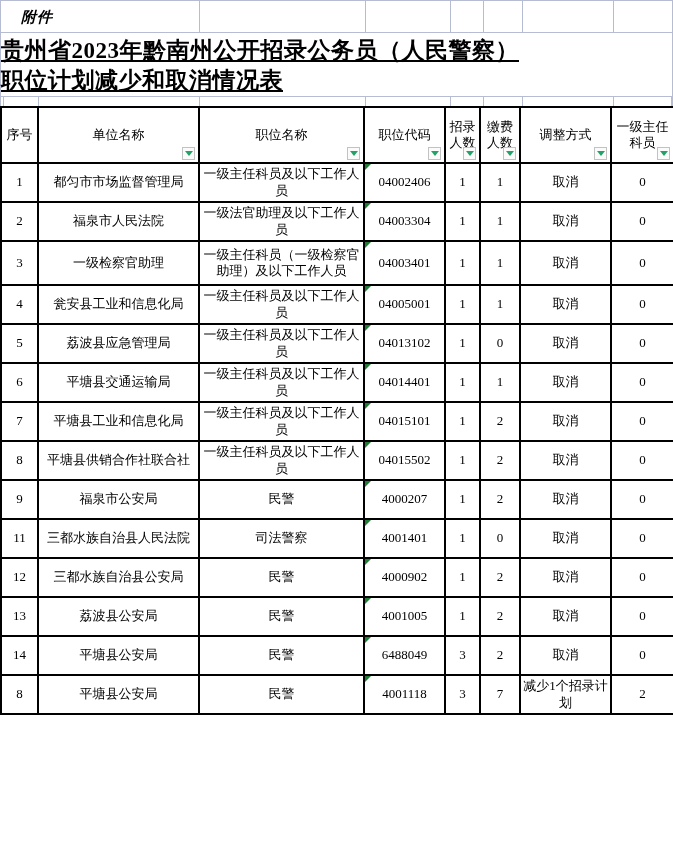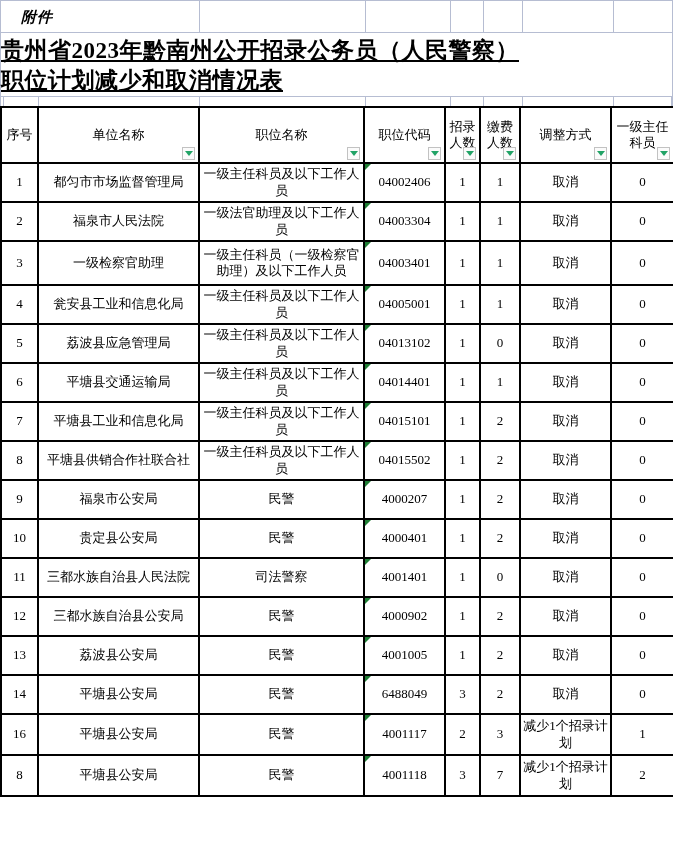--- a/index.html
+++ b/index.html
@@ -253,30 +253,20 @@
           <td><span>9</span></td>
           <td><span>福泉市公安局</span></td>
           <td><span>民警</span></td>
           <td><span class="err-tri"></span><span>4000207</span></td>
           <td><span>1</span></td>
           <td><span>2</span></td>
           <td><span>取消</span></td>
           <td><span>0</span></td>
         </tr>
         <tr>
-          <td><span>10</span></td>
-          <td><span>贵定县公安局</span></td>
-          <td><span>民警</span></td>
-          <td><span class="err-tri"></span><span>4000401</span></td>
-          <td><span>1</span></td>
-          <td><span>2</span></td>
-          <td><span>取消</span></td>
-          <td><span>0</span></td>
-        </tr>
-        <tr>
           <td><span>11</span></td>
           <td><span>三都水族自治县人民法院</span></td>
           <td><span>司法警察</span></td>
           <td><span class="err-tri"></span><span>4001401</span></td>
           <td><span>1</span></td>
           <td><span>0</span></td>
           <td><span>取消</span></td>
           <td><span>0</span></td>
         </tr>
         <tr>
@@ -303,30 +293,20 @@
           <td><span>14</span></td>
           <td><span>平塘县公安局</span></td>
           <td><span>民警</span></td>
           <td><span class="err-tri"></span><span>6488049</span></td>
           <td><span>3</span></td>
           <td><span>2</span></td>
           <td><span>取消</span></td>
           <td><span>0</span></td>
         </tr>
         <tr>
-          <td><span>16</span></td>
-          <td><span>平塘县公安局</span></td>
-          <td><span>民警</span></td>
-          <td><span class="err-tri"></span><span>4001117</span></td>
-          <td><span>2</span></td>
-          <td><span>3</span></td>
-          <td><span>减少1个招录计划</span></td>
-          <td><span>1</span></td>
-        </tr>
-        <tr>
           <td><span>8</span></td>
           <td><span>平塘县公安局</span></td>
           <td><span>民警</span></td>
           <td><span class="err-tri"></span><span>4001118</span></td>
           <td><span>3</span></td>
           <td><span>7</span></td>
           <td><span>减少1个招录计划</span></td>
           <td><span>2</span></td>
         </tr>
       </tbody>

